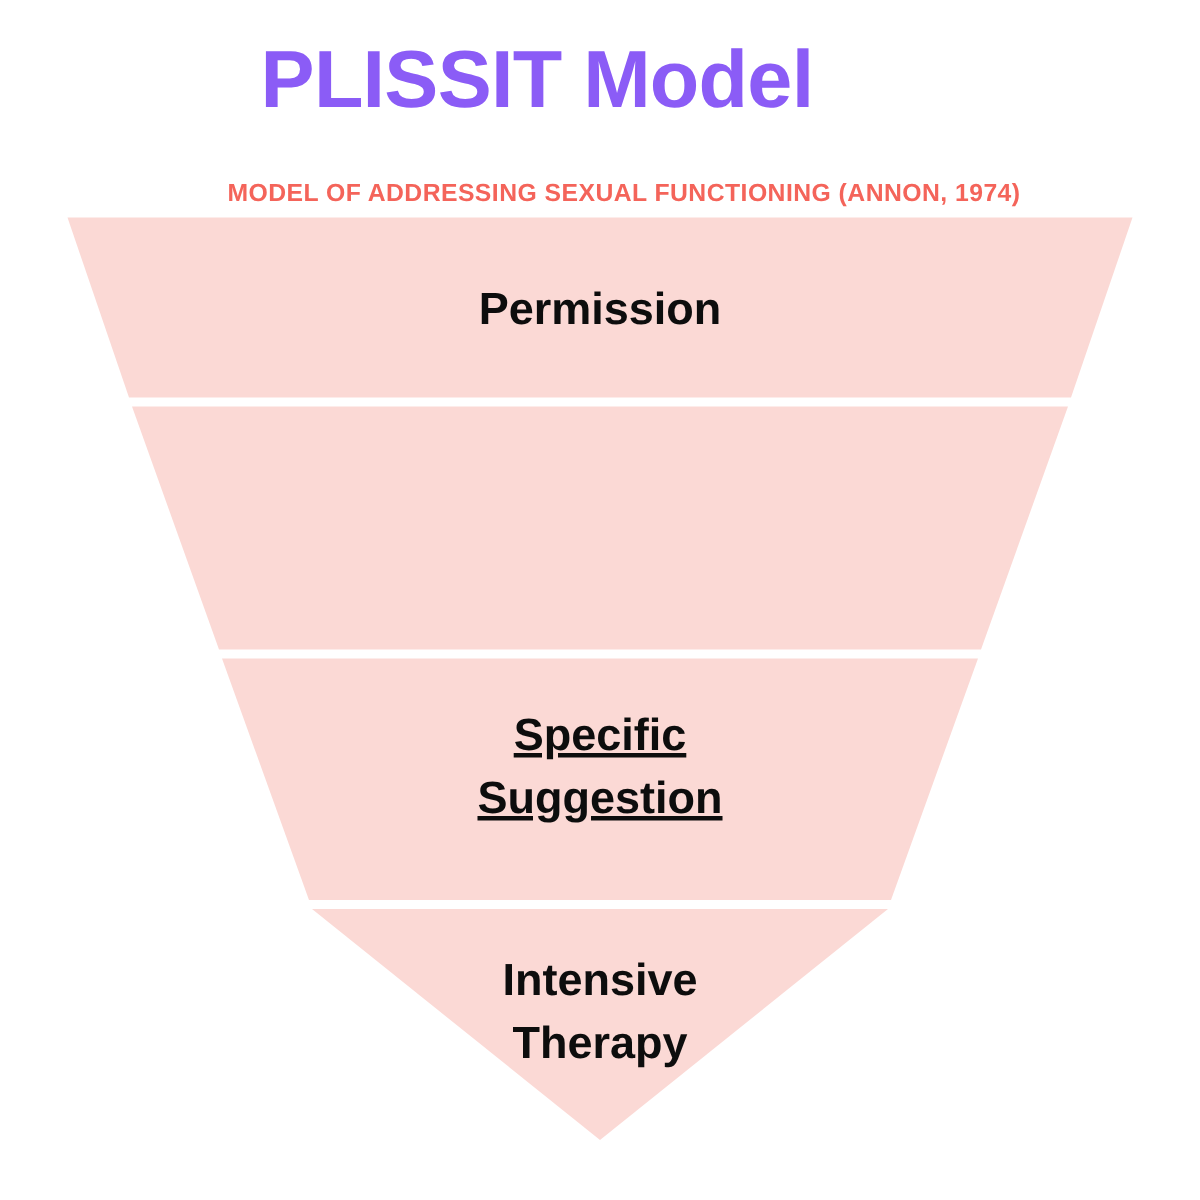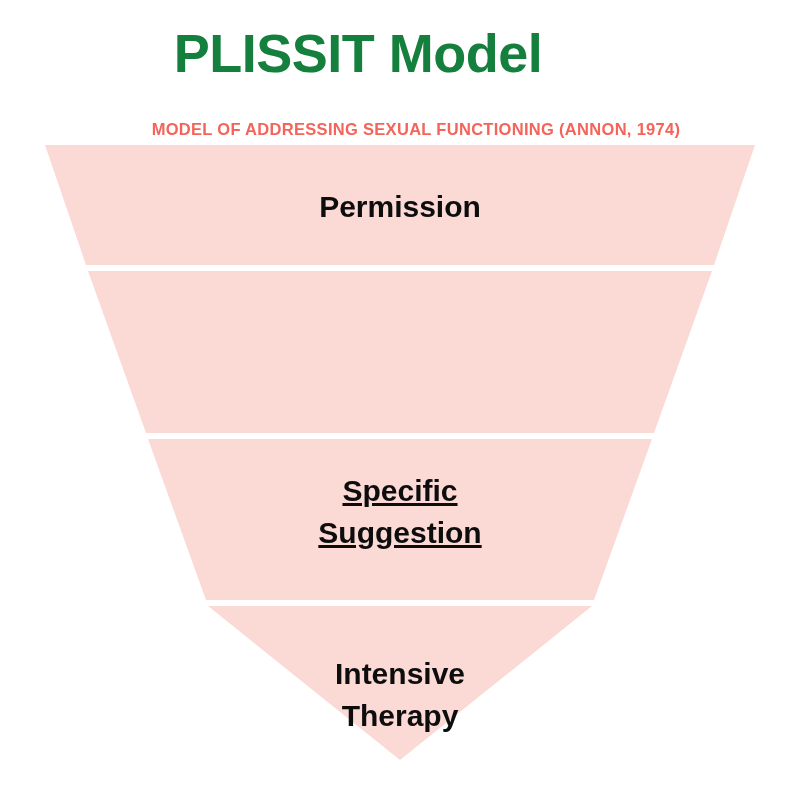--- a/index.html
+++ b/index.html
@@ -32,21 +32,21 @@
     margin: 0;
     padding: 0;
     position: absolute;
     left: 0;
     top: 22px;
     width: 716px;
     font-size: 54px;
     line-height: 62px;
     font-weight: bold;
     letter-spacing: -0.5px;
-    color: #15803d;
+    color: #8b5cf6;
     text-align: center;
   }
   .subtitle {
     margin: 16px;
     padding: 0;
     position: absolute;
     left: 0;
     top: 102px;
     width: 800px;
     font-size: 16.5px;
@@ -79,21 +79,21 @@
     text-align: center;
     color: #0d0d0d;
     font-weight: bold;
     font-size: 30px;
     line-height: 42px;
     white-space: pre-line;
   }
   .seg-label-1 { top: 186px; }
   .seg-label-2 { top: 318px; }
   .seg-label-3 { top: 470px; text-decoration: underline; }
-  .seg-label-4 { top: 653px; text-align: center; }
+  .seg-label-4 { top: 633px; text-align: center; }
 </style>
 </head>
 <body>
 
 <div class="page">
 
   <div class="header">
     <h1 class="title">PLISSIT Model</h1>
     <div class="subtitle">MODEL OF ADDRESSING SEXUAL FUNCTIONING (ANNON, 1974)</div>
   </div>

